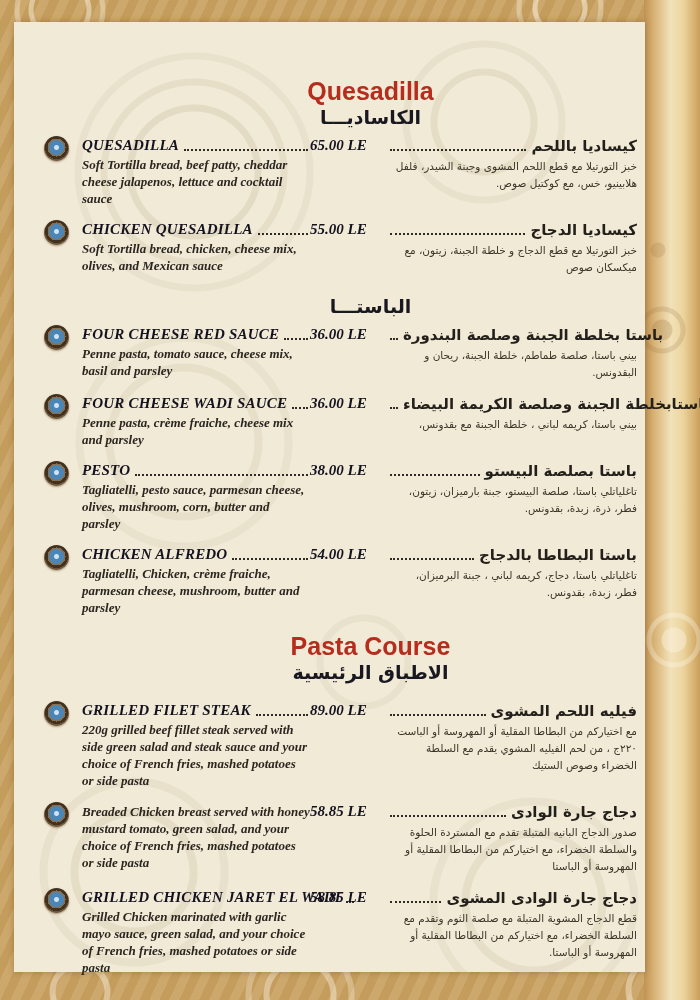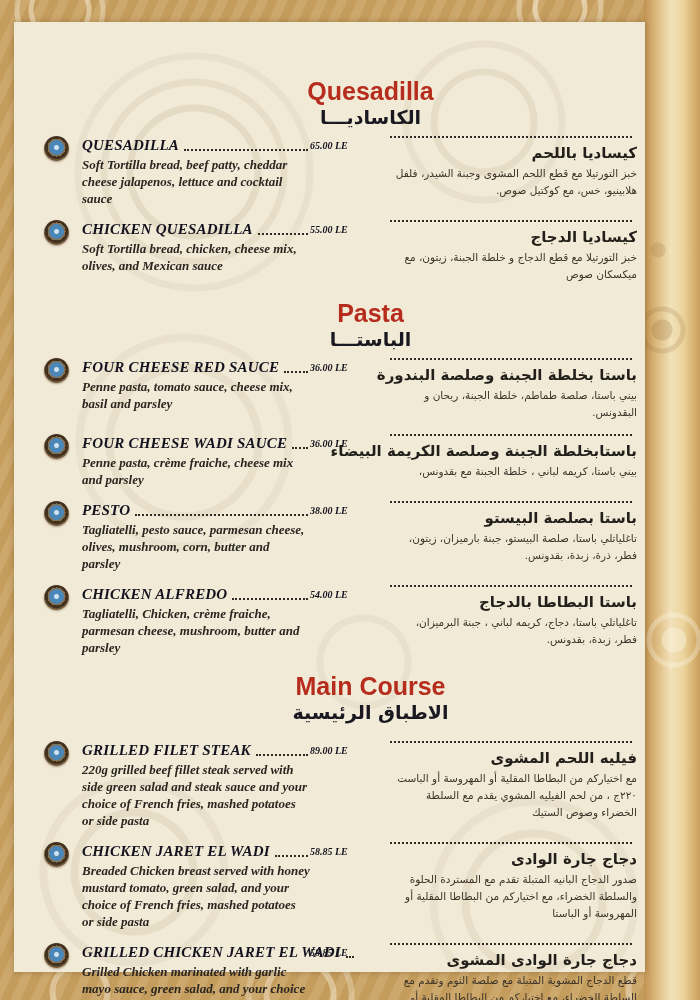--- a/index.html
+++ b/index.html
@@ -49,24 +49,24 @@
   .badge{width:25px;height:25px;border-radius:50%;
     background:radial-gradient(circle at 50% 46%, #cfe2ef 0 2px, #4a86b8 3px 7px, #8a6f4c 8px 9px, #43311f 9px 11.5px, #6f5637 11.5px);
     box-shadow:0 1px 2px rgba(70,45,20,.4);}
 
   .en-col{width:228px;flex:0 0 228px;}
   .en-line{display:flex;}
   .en-name{font-size:15px;line-height:19px;font-style:italic;font-weight:bold;color:#14121f;letter-spacing:.2px;white-space:nowrap;}
   .leader{flex:1;border-bottom:2px dotted #2e2a26;margin:0 2px 4px 5px;min-width:8px;}
   .en-desc{font-size:13px;line-height:17px;font-style:italic;font-weight:bold;color:#2b2620;margin-top:1px;}
 
-  .price-col{width:76px;flex:0 0 76px;font-size:10px;line-height:19px;font-style:italic;font-weight:bold;color:#14121f;white-space:nowrap;}
+  .price-col{width:76px;flex:0 0 76px;font-size:15px;line-height:19px;font-style:italic;font-weight:bold;color:#14121f;white-space:nowrap;}
 
   .ar-col{flex:1;min-width:0;padding-left:4px;}
-  .ar-line{display:flex;flex-direction:column;}
+  .ar-line{display:flex;}
   .ar-leader{flex:1;border-bottom:2px dotted #2e2a26;margin:0 5px 5px 0;min-width:8px;}
   .ar-name{font-family:"DejaVu Sans",sans-serif;font-size:15px;line-height:20px;font-weight:bold;color:#231f1a;direction:rtl;white-space:nowrap;}
   .ar-desc{font-family:"DejaVu Sans",sans-serif;font-size:10.5px;line-height:17px;color:#3c3428;direction:rtl;text-align:right;margin-top:2px;}
 
   .spacer-s{height:4px;}
   .spacer-m{height:10px;}
 </style>
 </head>
 <body>
 
@@ -119,21 +119,20 @@
             <span class="ar-leader"></span>
             <span class="ar-name">كيساديا الدجاج</span>
           </div>
           <div class="ar-desc">خبز التورتيلا مع قطع الدجاج و خلطة الجبنة، زيتون، مع ميكسكان صوص</div>
         </div>
       </div>
 
       <div class="spacer-s"></div>
 
       <div class="section-head">
-        <div class="en">Pasta</div>
         <div class="ar">الباستـــا</div>
       </div>
 
       <div class="item">
         <div class="badge-col">
             <div class="badge"></div>
           </div>
         <div class="en-col">
           <div class="en-line">
             <span class="en-name">FOUR CHEESE RED SAUCE</span>
@@ -210,21 +209,21 @@
             <span class="ar-leader"></span>
             <span class="ar-name">باستا البطاطا بالدجاج</span>
           </div>
           <div class="ar-desc">تاغلياتلي باستا، دجاج، كريمه لباني ، جبنة البرميزان، فطر، زبدة، بقدونس.</div>
         </div>
       </div>
 
       <div class="spacer-s"></div>
 
       <div class="section-head">
-        <div class="en">Main Course</div>
+        <div class="en">Pasta Course</div>
         <div class="ar">الاطباق الرئيسية</div>
       </div>
 
       <div class="spacer-m"></div>
 
       <div class="item">
         <div class="badge-col">
             <div class="badge"></div>
           </div>
         <div class="en-col">
@@ -242,24 +241,20 @@
           </div>
           <div class="ar-desc">مع اختياركم من البطاطا المقلية أو المهروسة أو الباست ٢٢٠ج ، من لحم الفيليه المشوي يقدم مع السلطة الخضراء وصوص الستيك</div>
         </div>
       </div>
 
       <div class="item">
         <div class="badge-col">
             <div class="badge"></div>
           </div>
         <div class="en-col">
-          <div class="en-line">
-            <span class="en-name">CHICKEN JARET EL WADI</span>
-            <span class="leader"></span>
-          </div>
           <div class="en-desc">Breaded Chicken breast served with honey mustard tomato, green salad, and your choice of French fries, mashed potatoes or side pasta</div>
         </div>
         <div class="price-col">58.85  LE</div>
         <div class="ar-col">
           <div class="ar-line">
             <span class="ar-leader"></span>
             <span class="ar-name">دجاج جارة الوادى</span>
           </div>
           <div class="ar-desc">صدور الدجاج البانيه المتبلة تقدم مع المستردة الحلوة والسلطة الخضراء، مع اختياركم من البطاطا المقلية أو المهروسة أو الباستا</div>
         </div>

